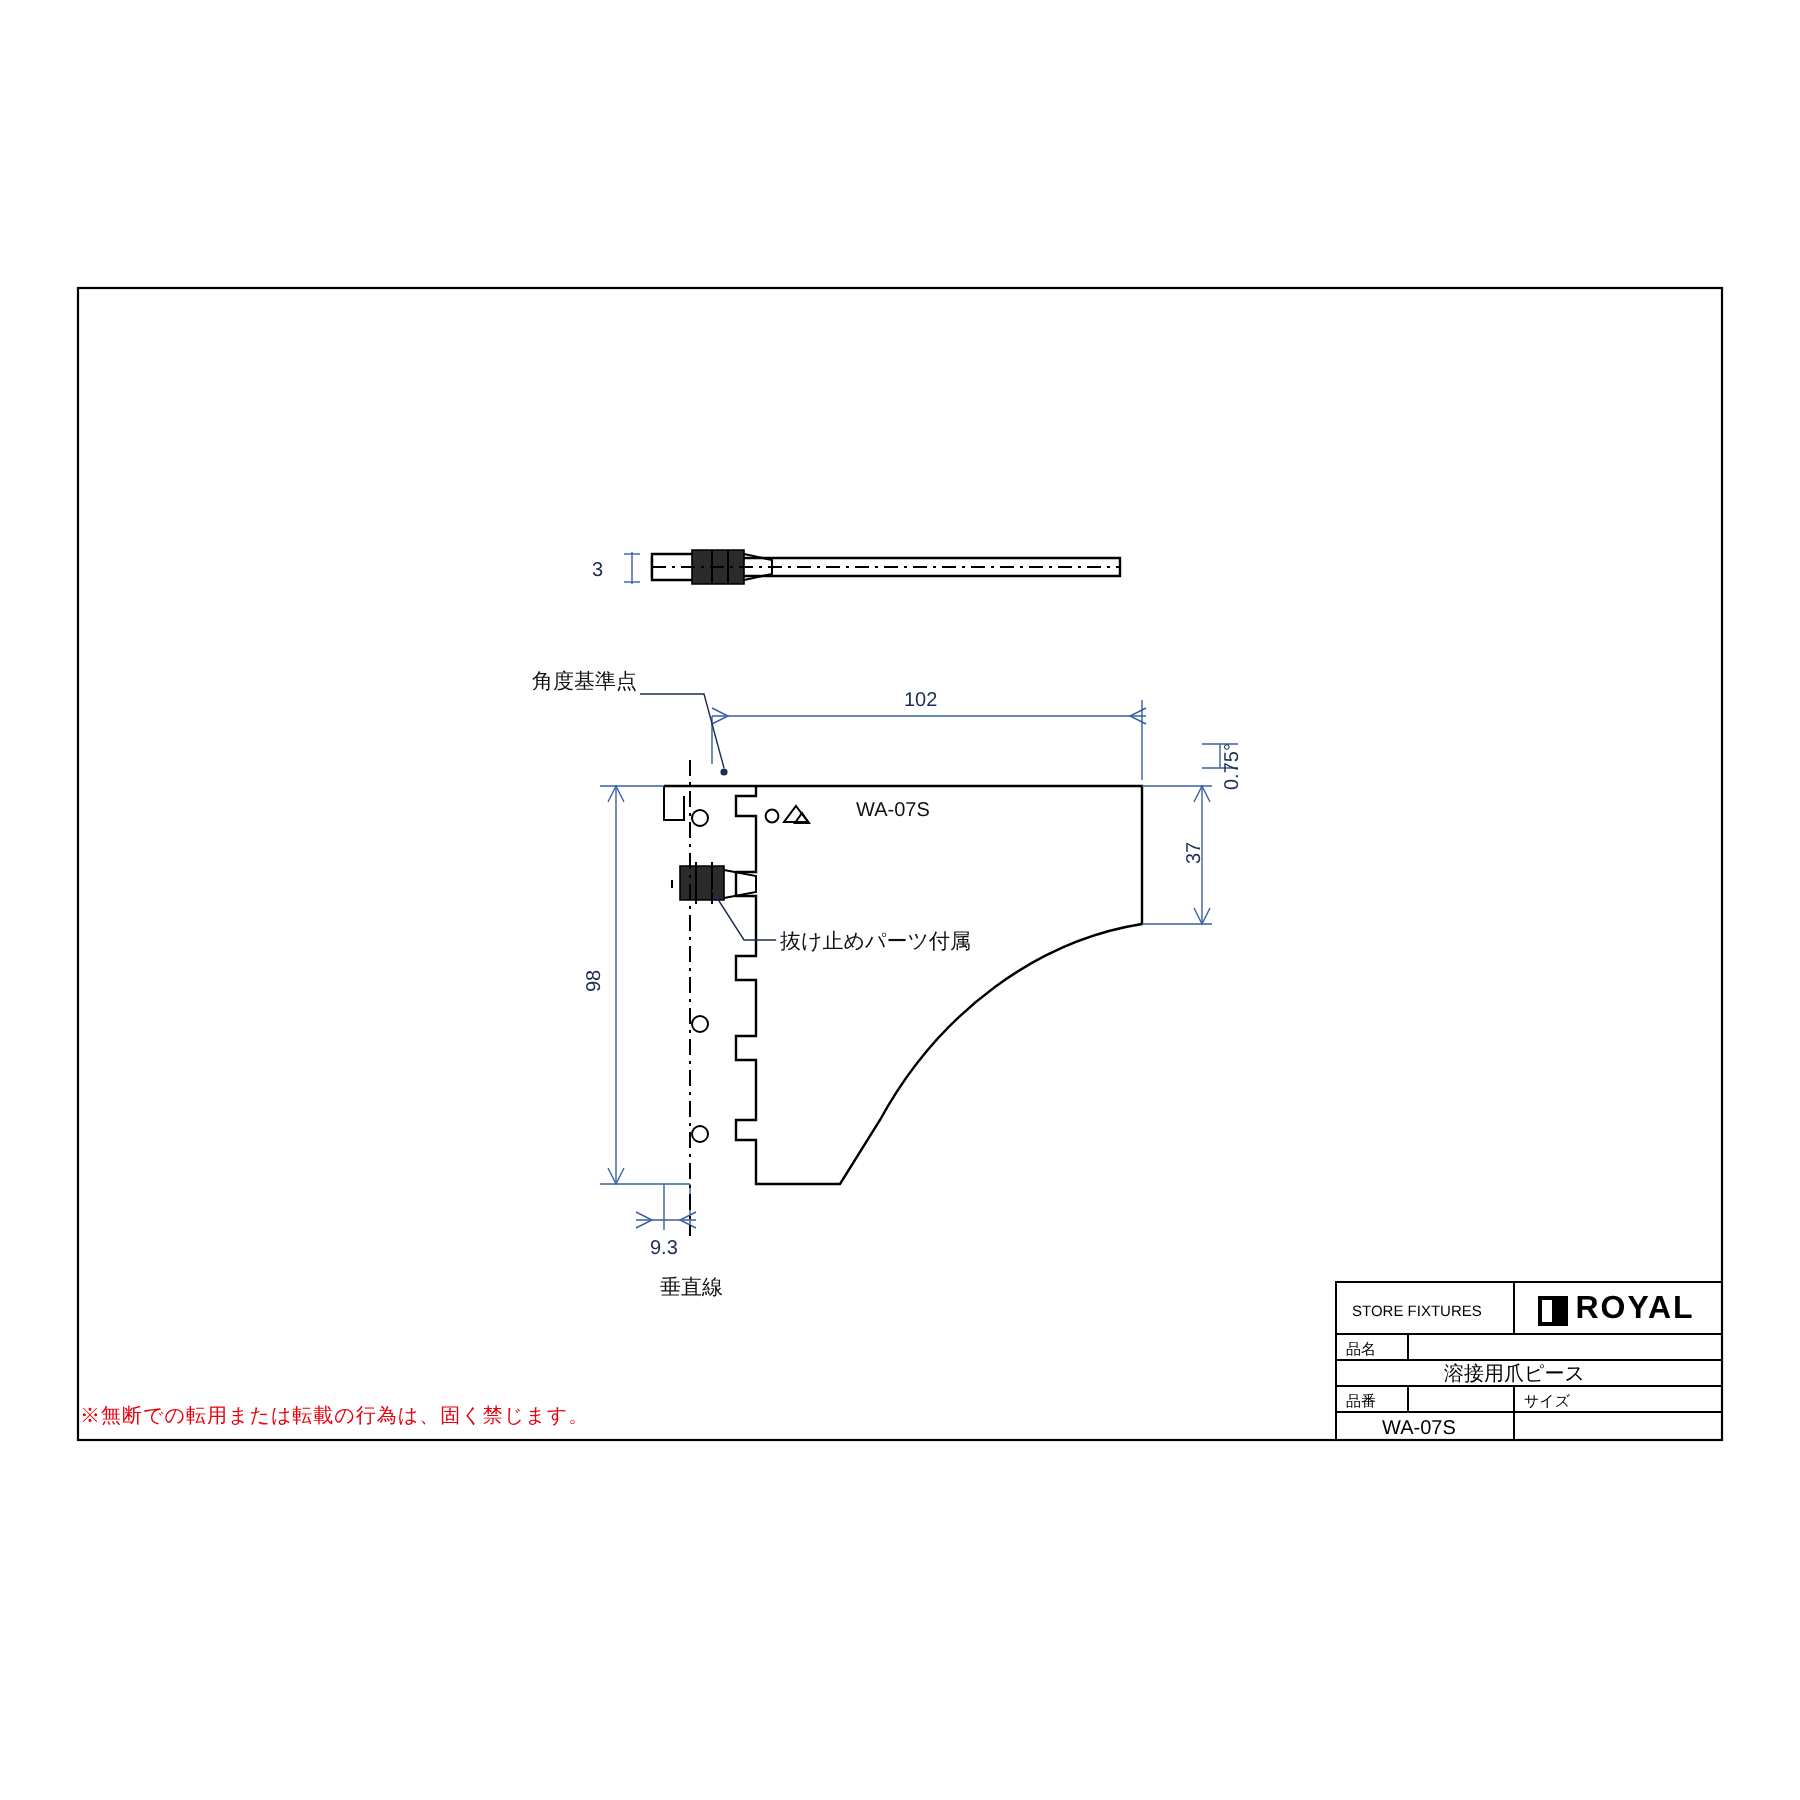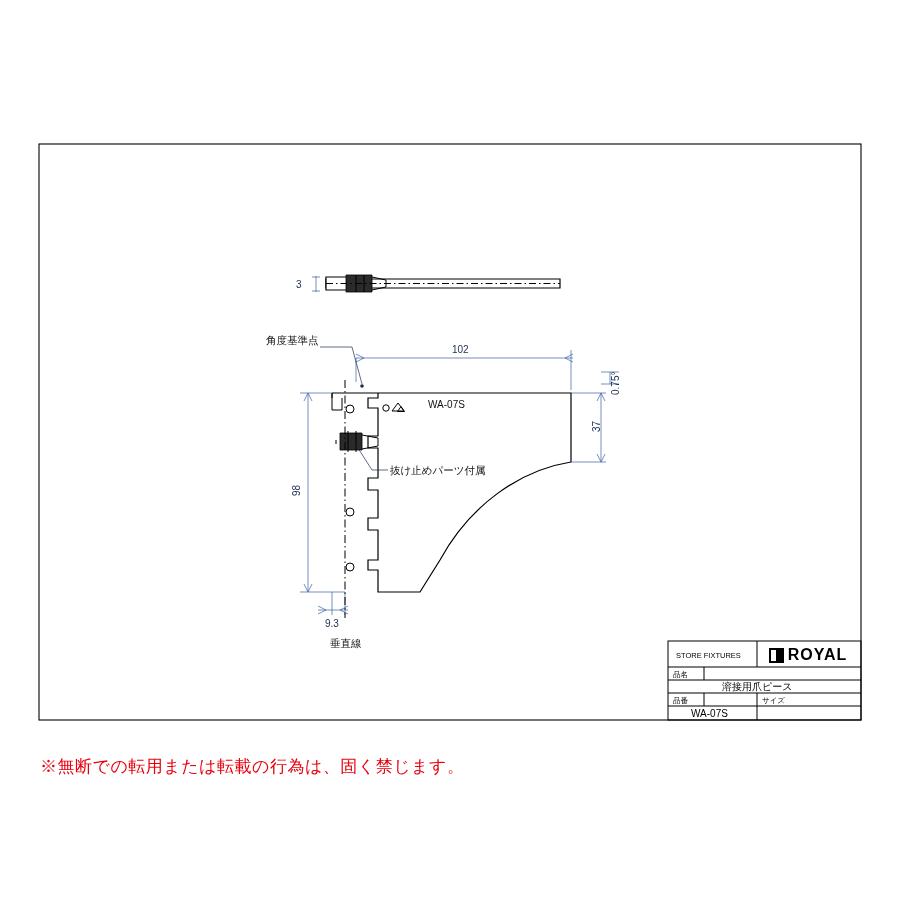--- a/index.html
+++ b/index.html
@@ -25,23 +25,23 @@
   .dim{fill:none;stroke:#3a5fa0;stroke-width:0.7;}
   .dimtxt{fill:#1c2d52;font-size:10px;font-family:"Liberation Sans",sans-serif;}
   .jptxt{fill:#111111;font-size:10.5px;font-family:"Liberation Sans",sans-serif;}
   .leader{fill:none;stroke:#1c2d52;stroke-width:0.7;}
   .tbl{fill:none;stroke:#000000;stroke-width:1;}
   .tbltxt-s{fill:#000000;font-size:7.5px;font-family:"Liberation Sans",sans-serif;}
   .tbltxt-m{fill:#000000;font-size:10px;font-family:"Liberation Sans",sans-serif;}
   .partlabel{fill:#111111;font-size:10px;font-family:"Liberation Sans",sans-serif;}
   .notice{
     position:absolute;
-    left:40px;top:755px;
+    left:40px;top:701px;
     color:#e8000d;
-    font-size:17px;
+    font-size:10px;
     letter-spacing:0.5px;
     font-family:"Liberation Sans", sans-serif;
     white-space:nowrap;
   }
   .royal-box{
     position:absolute;
     left:760px;top:644px;
     width:96px;height:20px;
     display:flex;align-items:flex-end;justify-content:center;
   }

